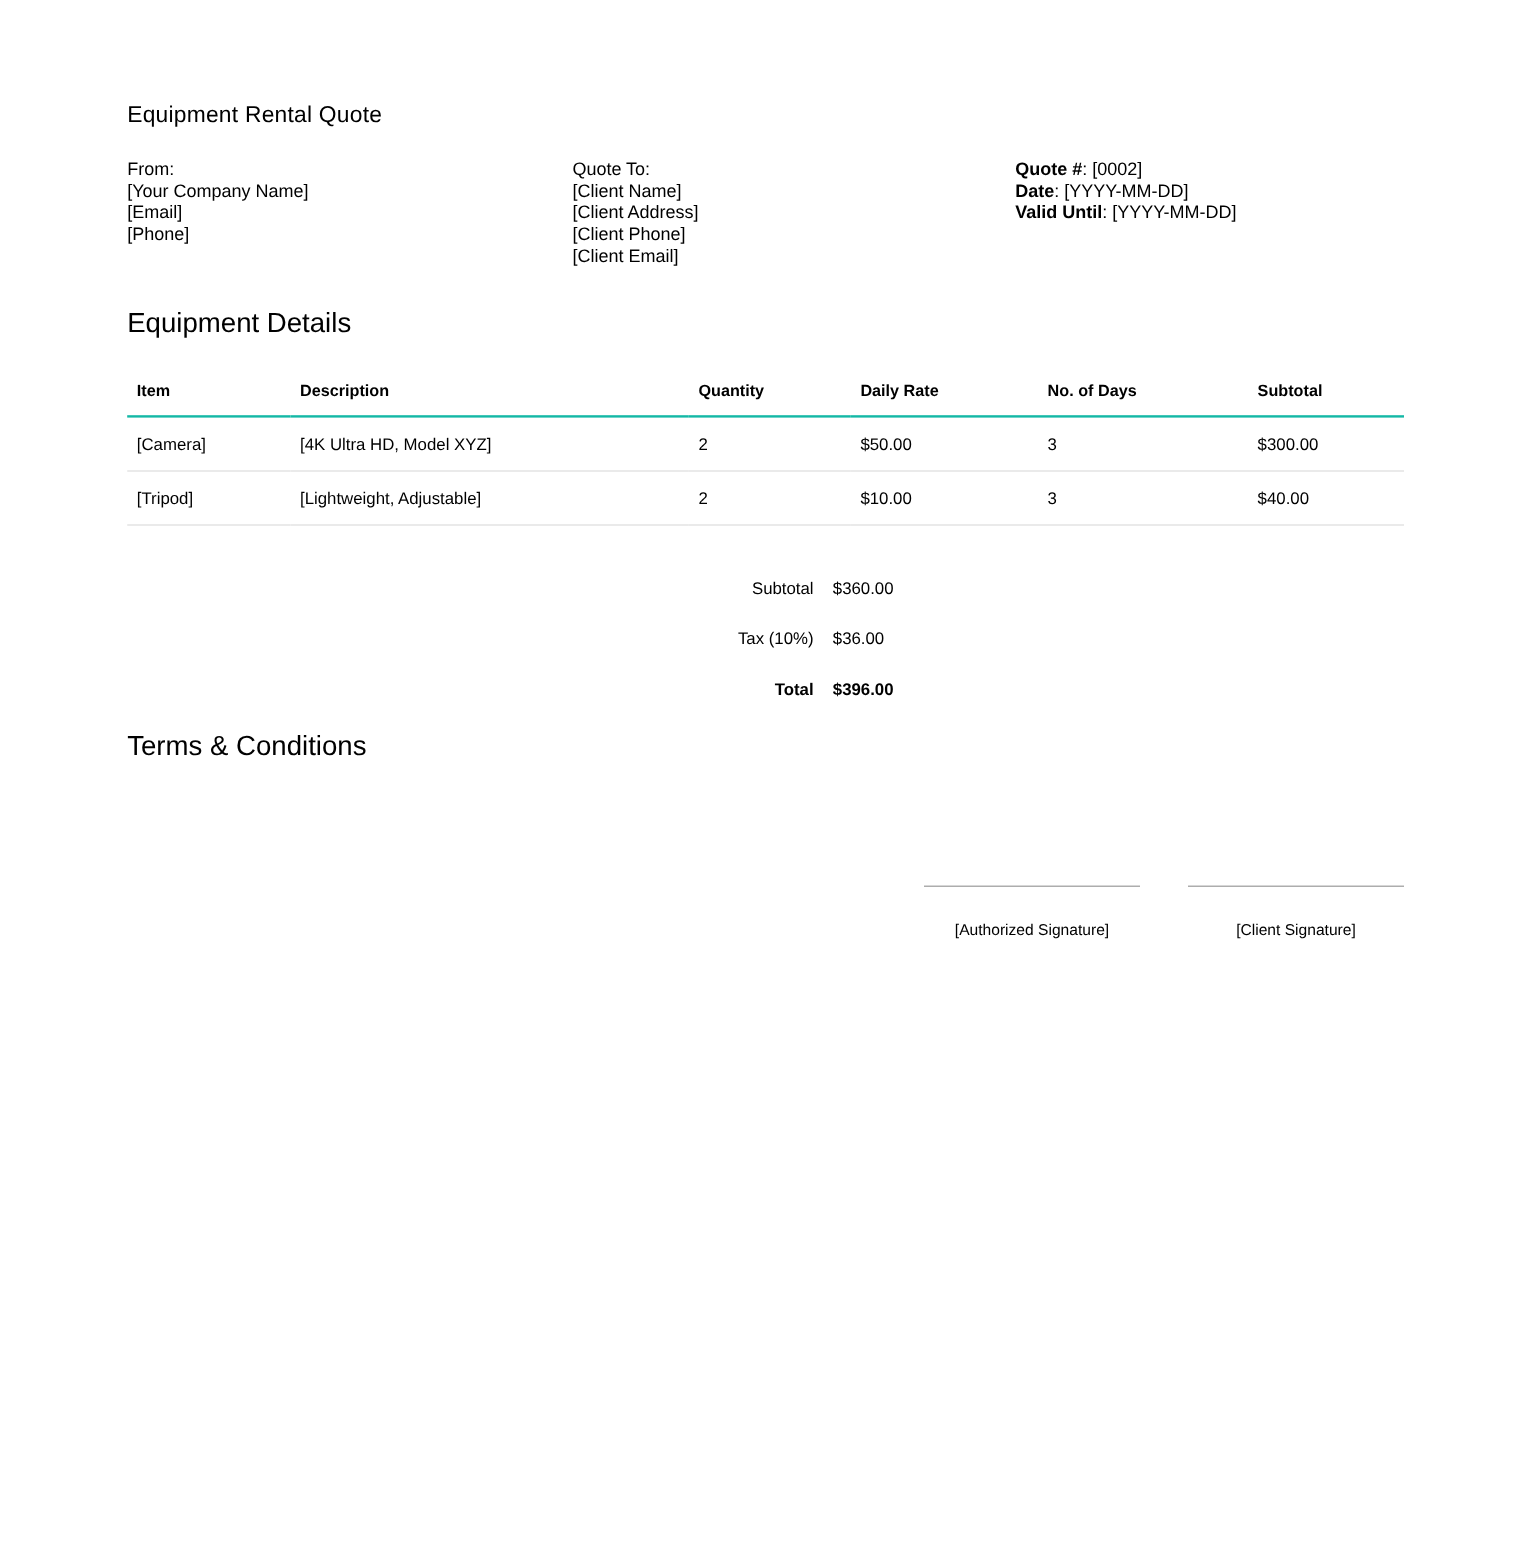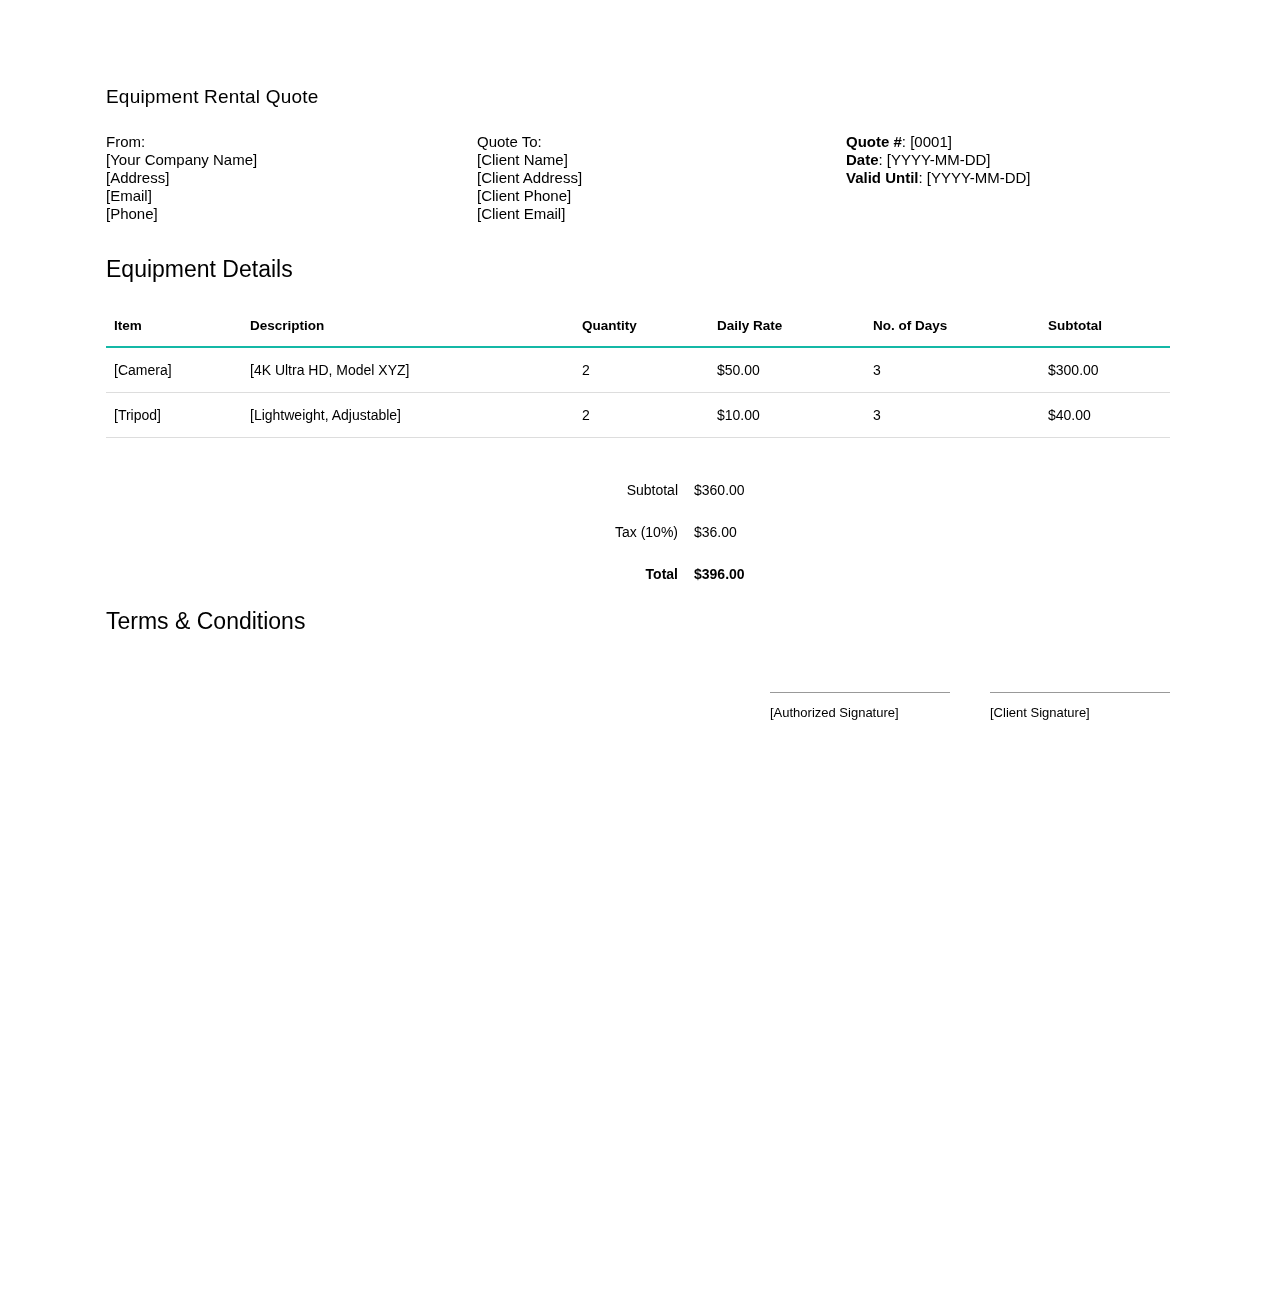--- a/index.html
+++ b/index.html
@@ -94,49 +94,49 @@
   
   .signatures {
     display: flex;
     justify-content: flex-end;
     margin-top: 57px;
   }
   .signature-block {
     width: 180px;
     border-top: 1px solid #999999;
     margin-left: 40px;
-    padding-top: 12px;
-    text-align: left;
+    padding-top: 28px;
+    text-align: center;
     font-size: 13px;
+    margin-top: 46px;
   }
 </style>
 </head>
 <body>
 
 <div class="page">
 
   <h1 class="doc-title">Equipment Rental Quote</h1>
 
   <div class="header-info">
     <div class="header-col-from">
       <div class="block-label">From:</div>
       <div>[Your Company Name]</div>
-      <div>[Address]</div>
       <div>[Email]</div>
       <div>[Phone]</div>
     </div>
     <div class="header-col-to">
       <div class="block-label">Quote To:</div>
       <div>[Client Name]</div>
       <div>[Client Address]</div>
       <div>[Client Phone]</div>
       <div>[Client Email]</div>
     </div>
     <div class="header-col-meta">
-      <div class="meta-line"><b>Quote #</b><span>: </span><span>[0001]</span></div>
+      <div class="meta-line"><b>Quote #</b><span>: </span><span>[0002]</span></div>
       <div class="meta-line"><b>Date</b><span>: </span><span>[YYYY-MM-DD]</span></div>
       <div class="meta-line"><b>Valid Until</b><span>: </span><span>[YYYY-MM-DD]</span></div>
     </div>
   </div>
 
   <h2 class="section-heading">Equipment Details</h2>
 
   <table class="equip-table">
     <colgroup>
       <col class="c-item">

